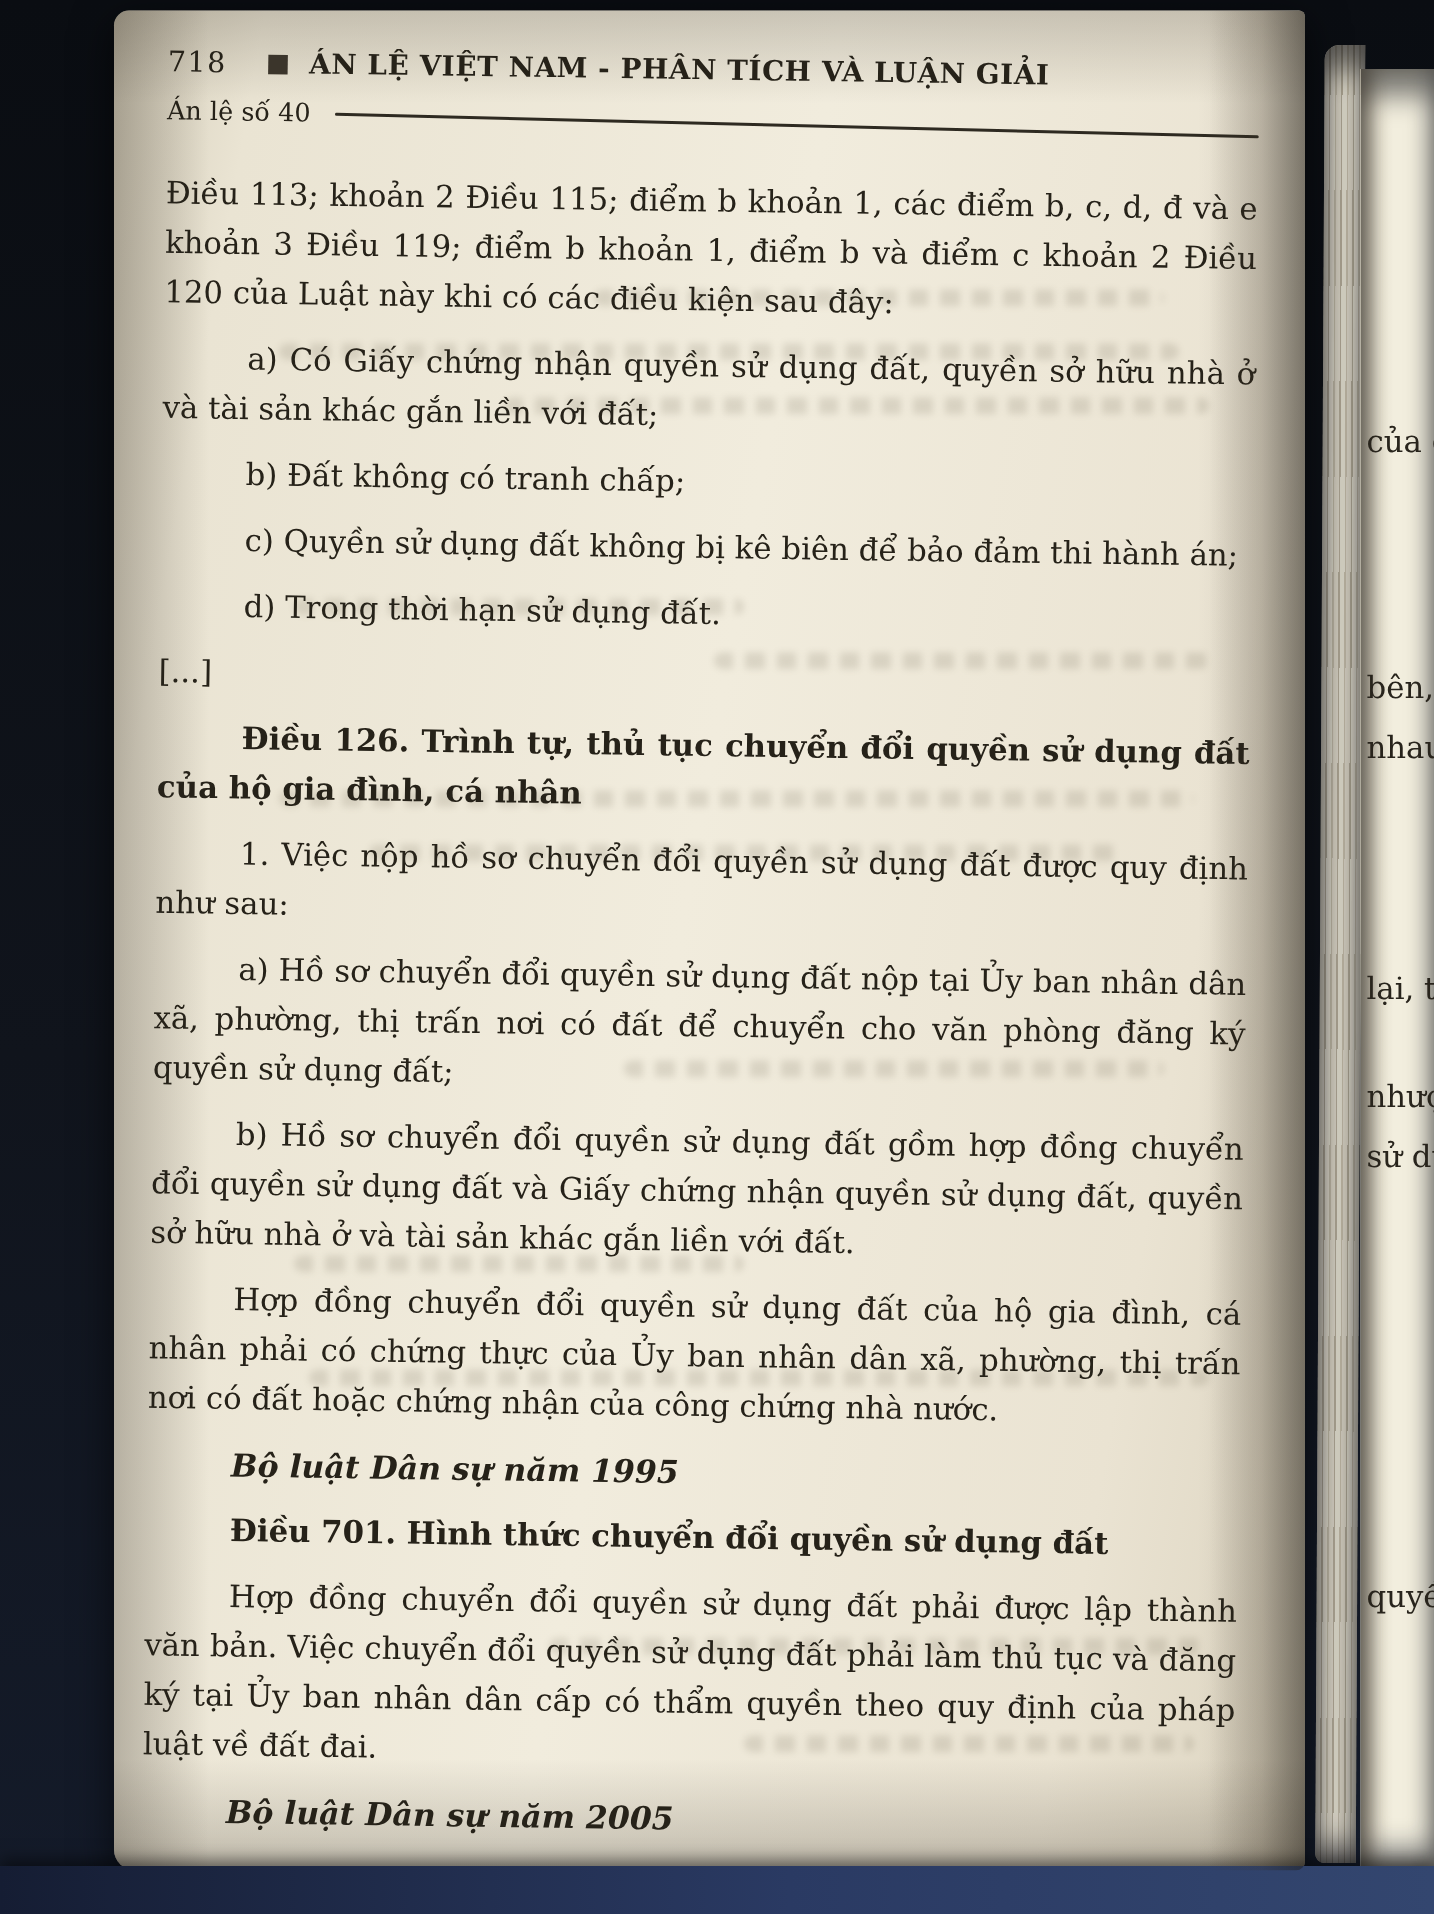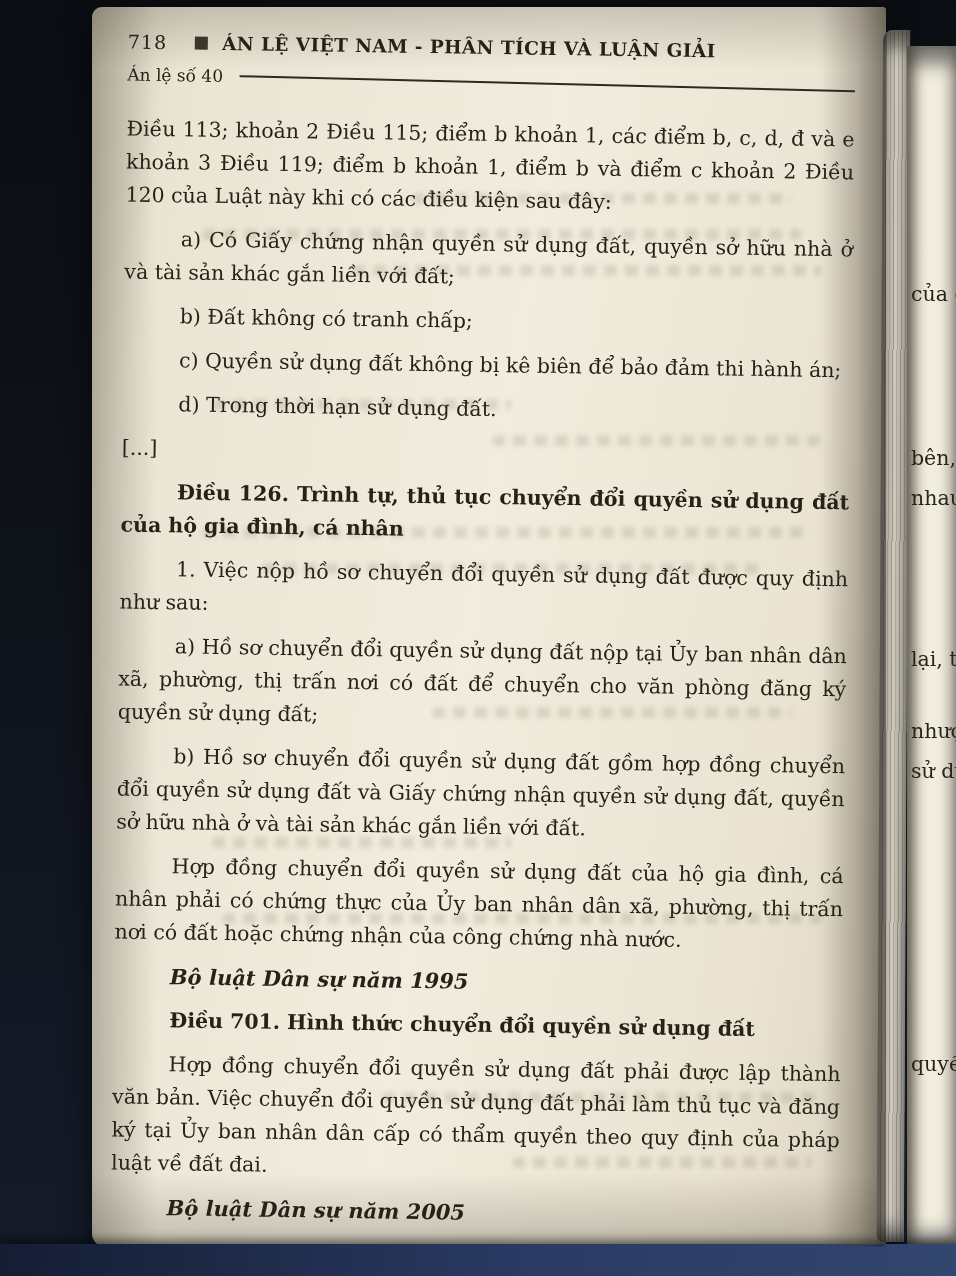--- a/index.html
+++ b/index.html
@@ -16,21 +16,20 @@
   }
   
   .page {
     position: absolute;
     left: 76px; top: 7px;
     width: 794px; height: 1240px;
     background: linear-gradient(100deg, #d4cdba 0%, #eae4d3 10%, #f1ecdd 48%, #eae3d2 82%, #dbd3bf 100%);
     border-radius: 10px 4px 6px 14px;
     box-shadow: 0 8px 28px rgba(0,0,0,.65);
     overflow: hidden;
-    margin-left: 16px;
   }
   .page::after {
     content: "";
     position: absolute; inset: 0;
     pointer-events: none;
     background:
       linear-gradient(90deg,  rgba(45,38,28,.28), rgba(0,0,0,0) 8%),
       linear-gradient(270deg, rgba(45,38,28,.18), rgba(0,0,0,0) 9%),
       linear-gradient(180deg, rgba(45,38,28,.20), rgba(0,0,0,0) 5%),
       linear-gradient(0deg,   rgba(45,38,28,.24), rgba(0,0,0,0) 6%);

